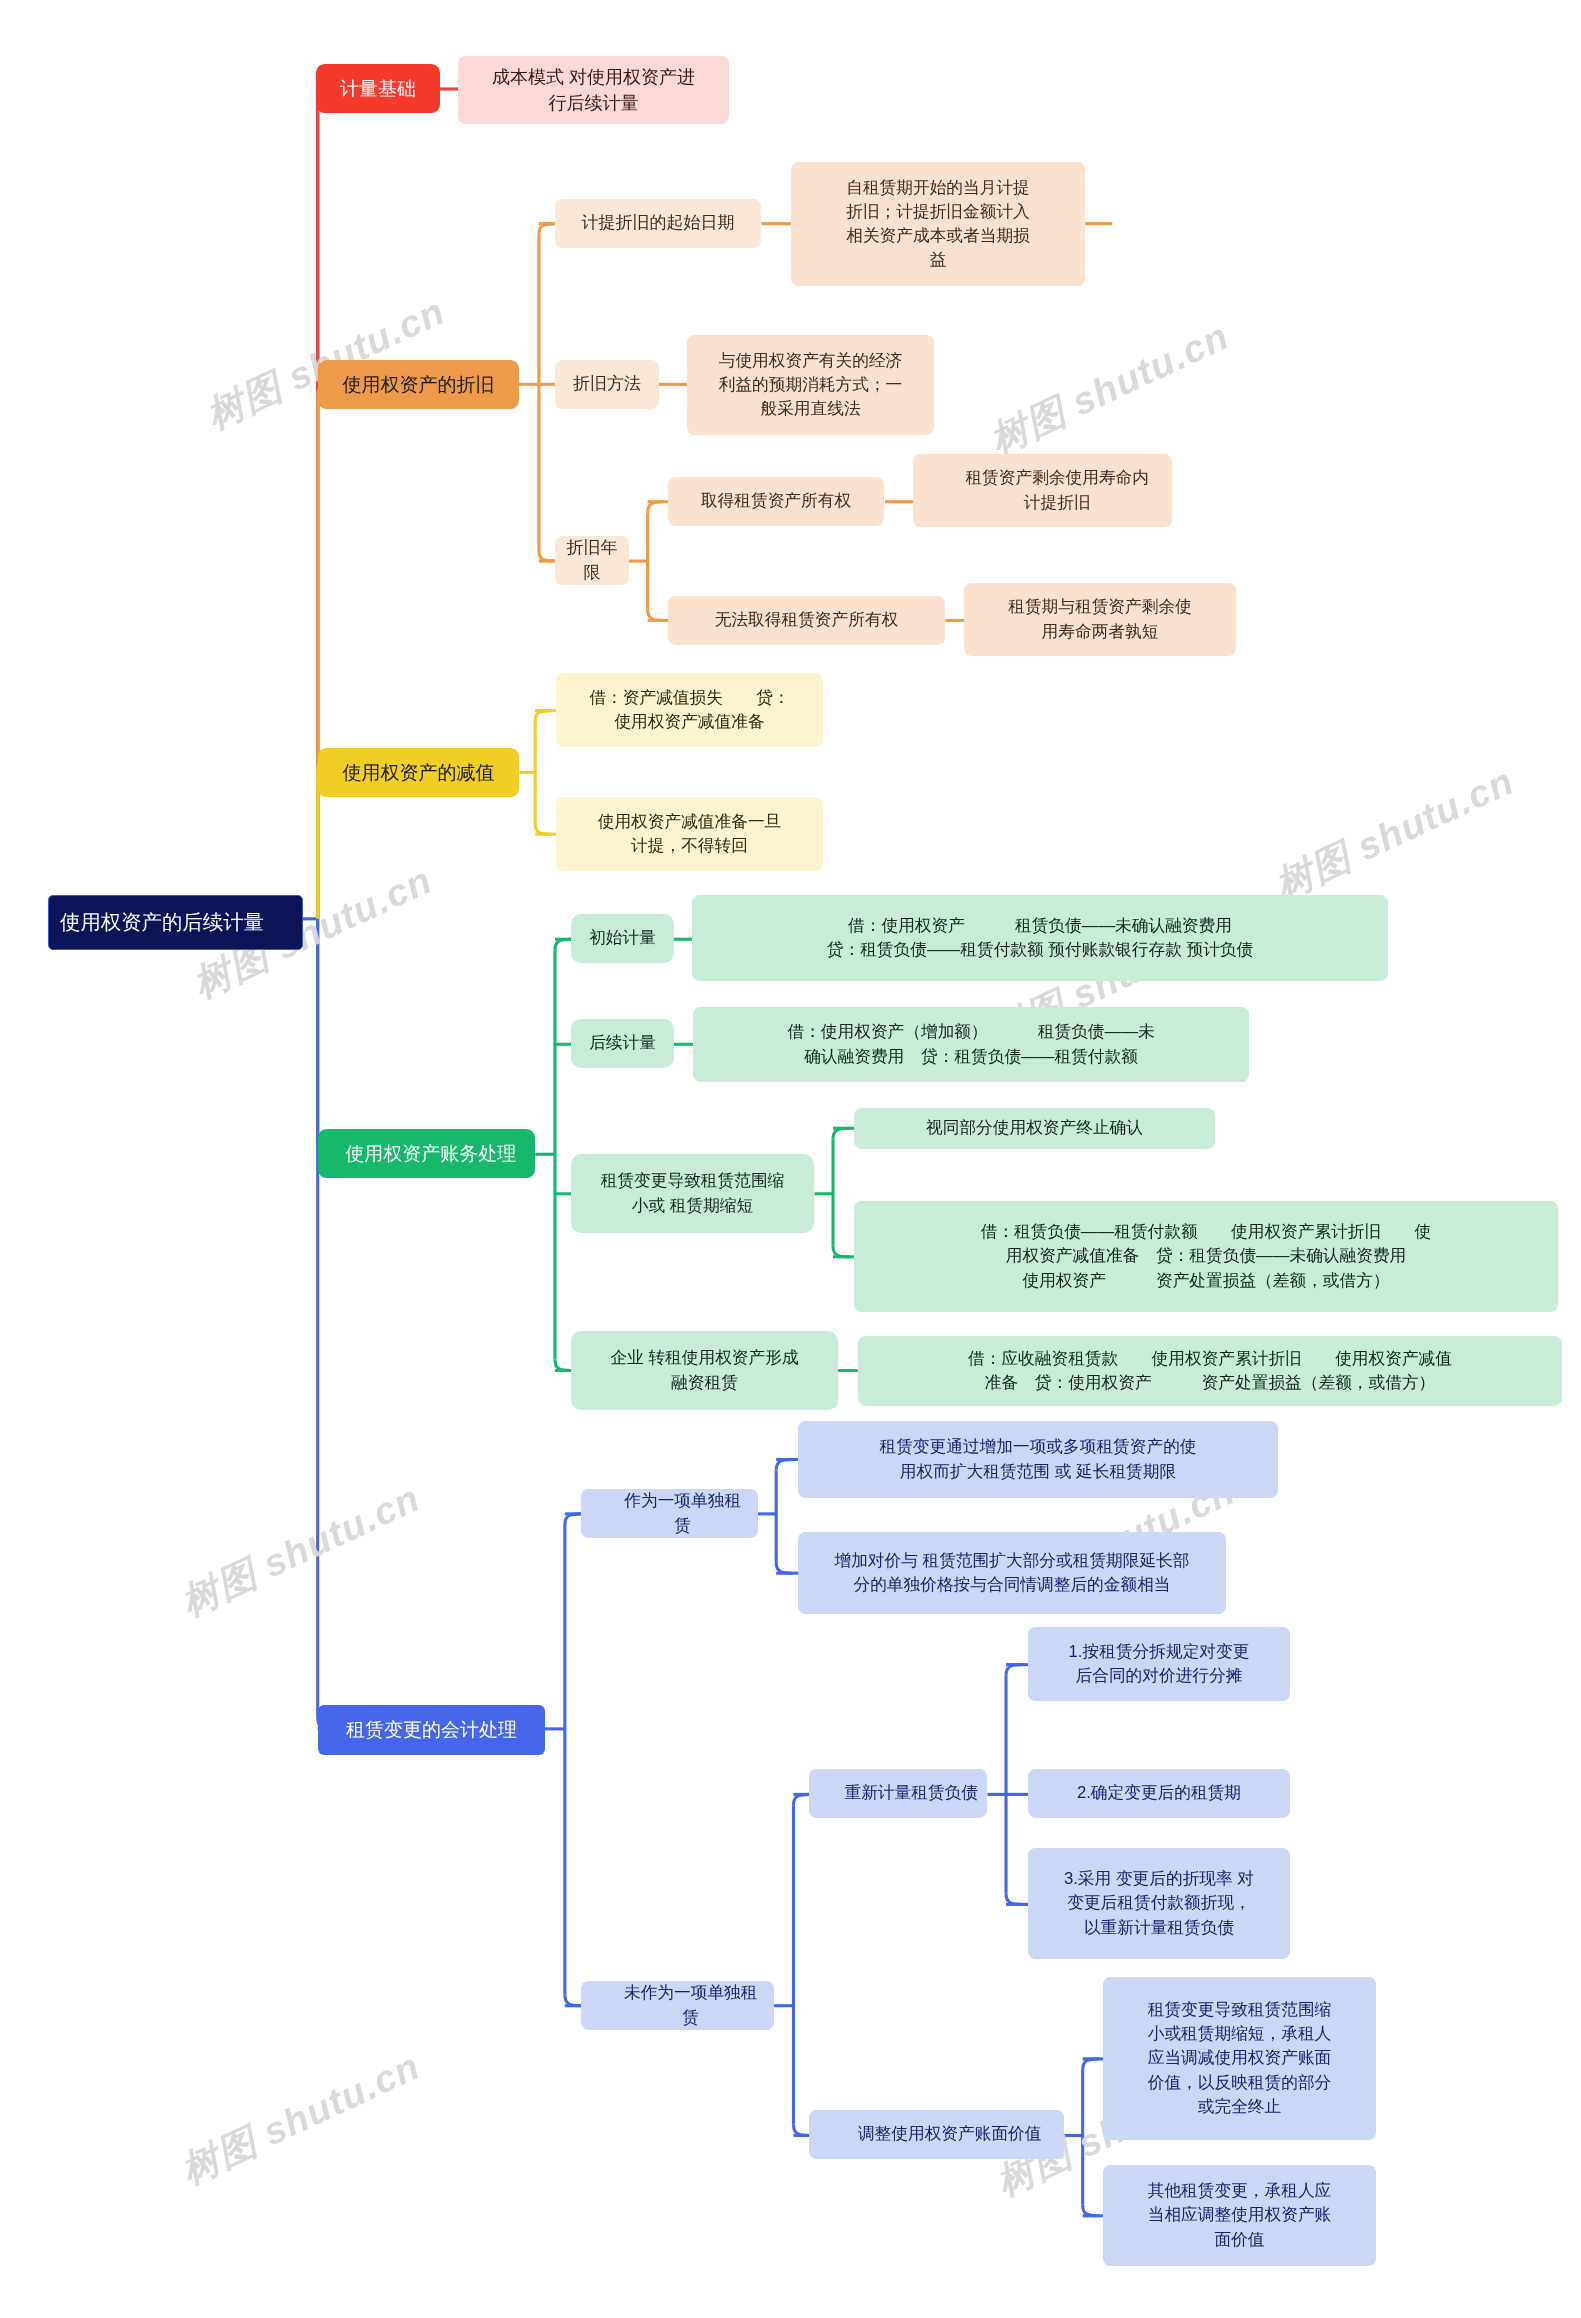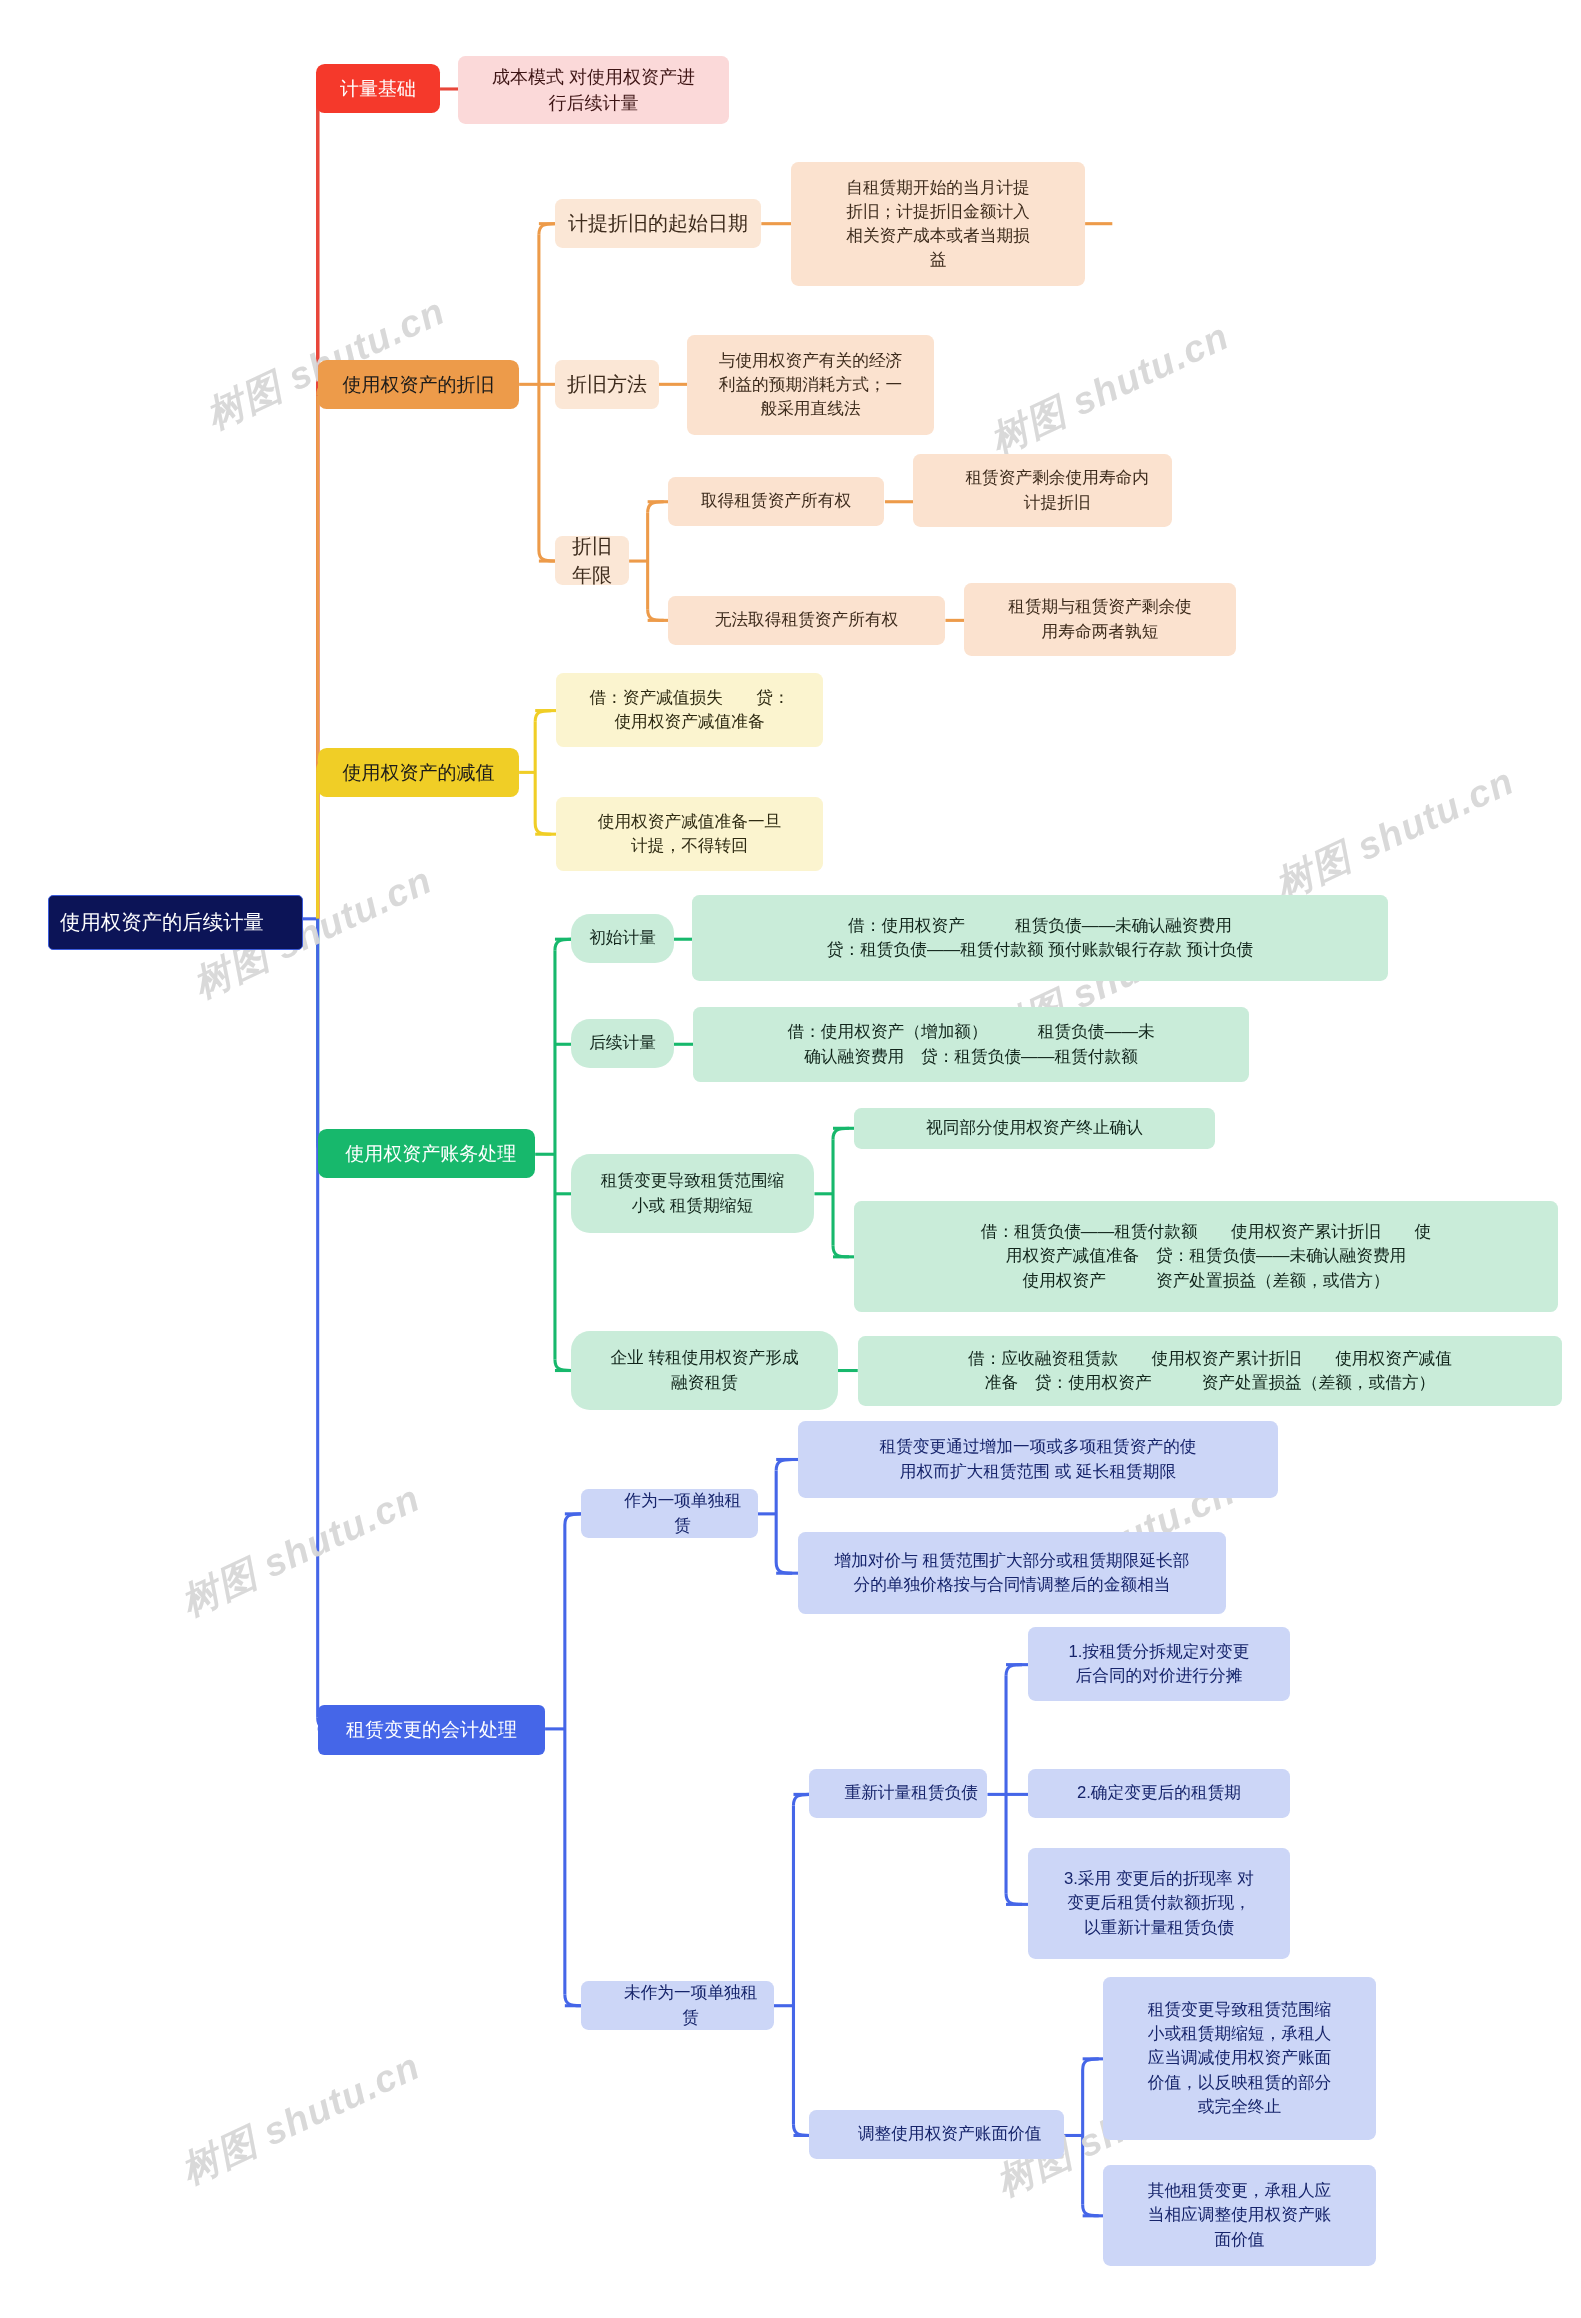--- a/index.html
+++ b/index.html
@@ -55,24 +55,24 @@
     padding-left:11px;
     text-align:left;
   }
 
   .b-red    { background:#f5392b; color:#ffffff; font-size:19px; border-radius:8.6px; }
   .b-orange { background:#ed9b4a; color:#1a1a1a; font-size:19px; border-radius:8.6px; }
   .b-yellow { background:#f0ce26; color:#1a1a1a; font-size:19px; border-radius:8.6px; }
   .b-green  { background:#17b86c; color:#ffffff; font-size:19px; border-radius:8.6px; }
   .b-blue   { background:#4566e8; color:#ffffff; font-size:19px; border-radius:6.2px; }
 
-  .l2-orange { background:#fbe7d6; color:#3d2b1c; font-size:20px; border-radius:7.4px; }
+  .l2-orange { background:#fbe7d6; color:#3d2b1c; font-size:17px; border-radius:7.4px; }
   .l3-orange { background:#fbe2cf; color:#3d2b1c; font-size:16.7px; border-radius:7.4px; }
   .l2-yellow { background:#fbf4cf; color:#2e2a12; font-size:16.7px; border-radius:7.4px; }
-  .l2-green  { background:#c9ecd9; color:#10241a; font-size:16.7px; border-radius:19px; }
+  .l2-green  { background:#c9ecd9; color:#10241a; font-size:16.7px; border-radius:10px; }
   .l3-green  { background:#c9ecd9; color:#10241a; font-size:16.7px; border-radius:7.4px; }
   .l2-blue   { background:#ccd6f7; color:#16246b; font-size:16.7px; border-radius:7.4px;padding-left:35px; }
   .l3-blue   { background:#ccd6f7; color:#16246b; font-size:16.7px; border-radius:7.4px; }
   .l2-red    { background:#fbd9d9; color:#3d1414; font-size:18px; border-radius:7.4px; }
 </style>
 </head>
 <body>
 
 <div id="canvas">
 

